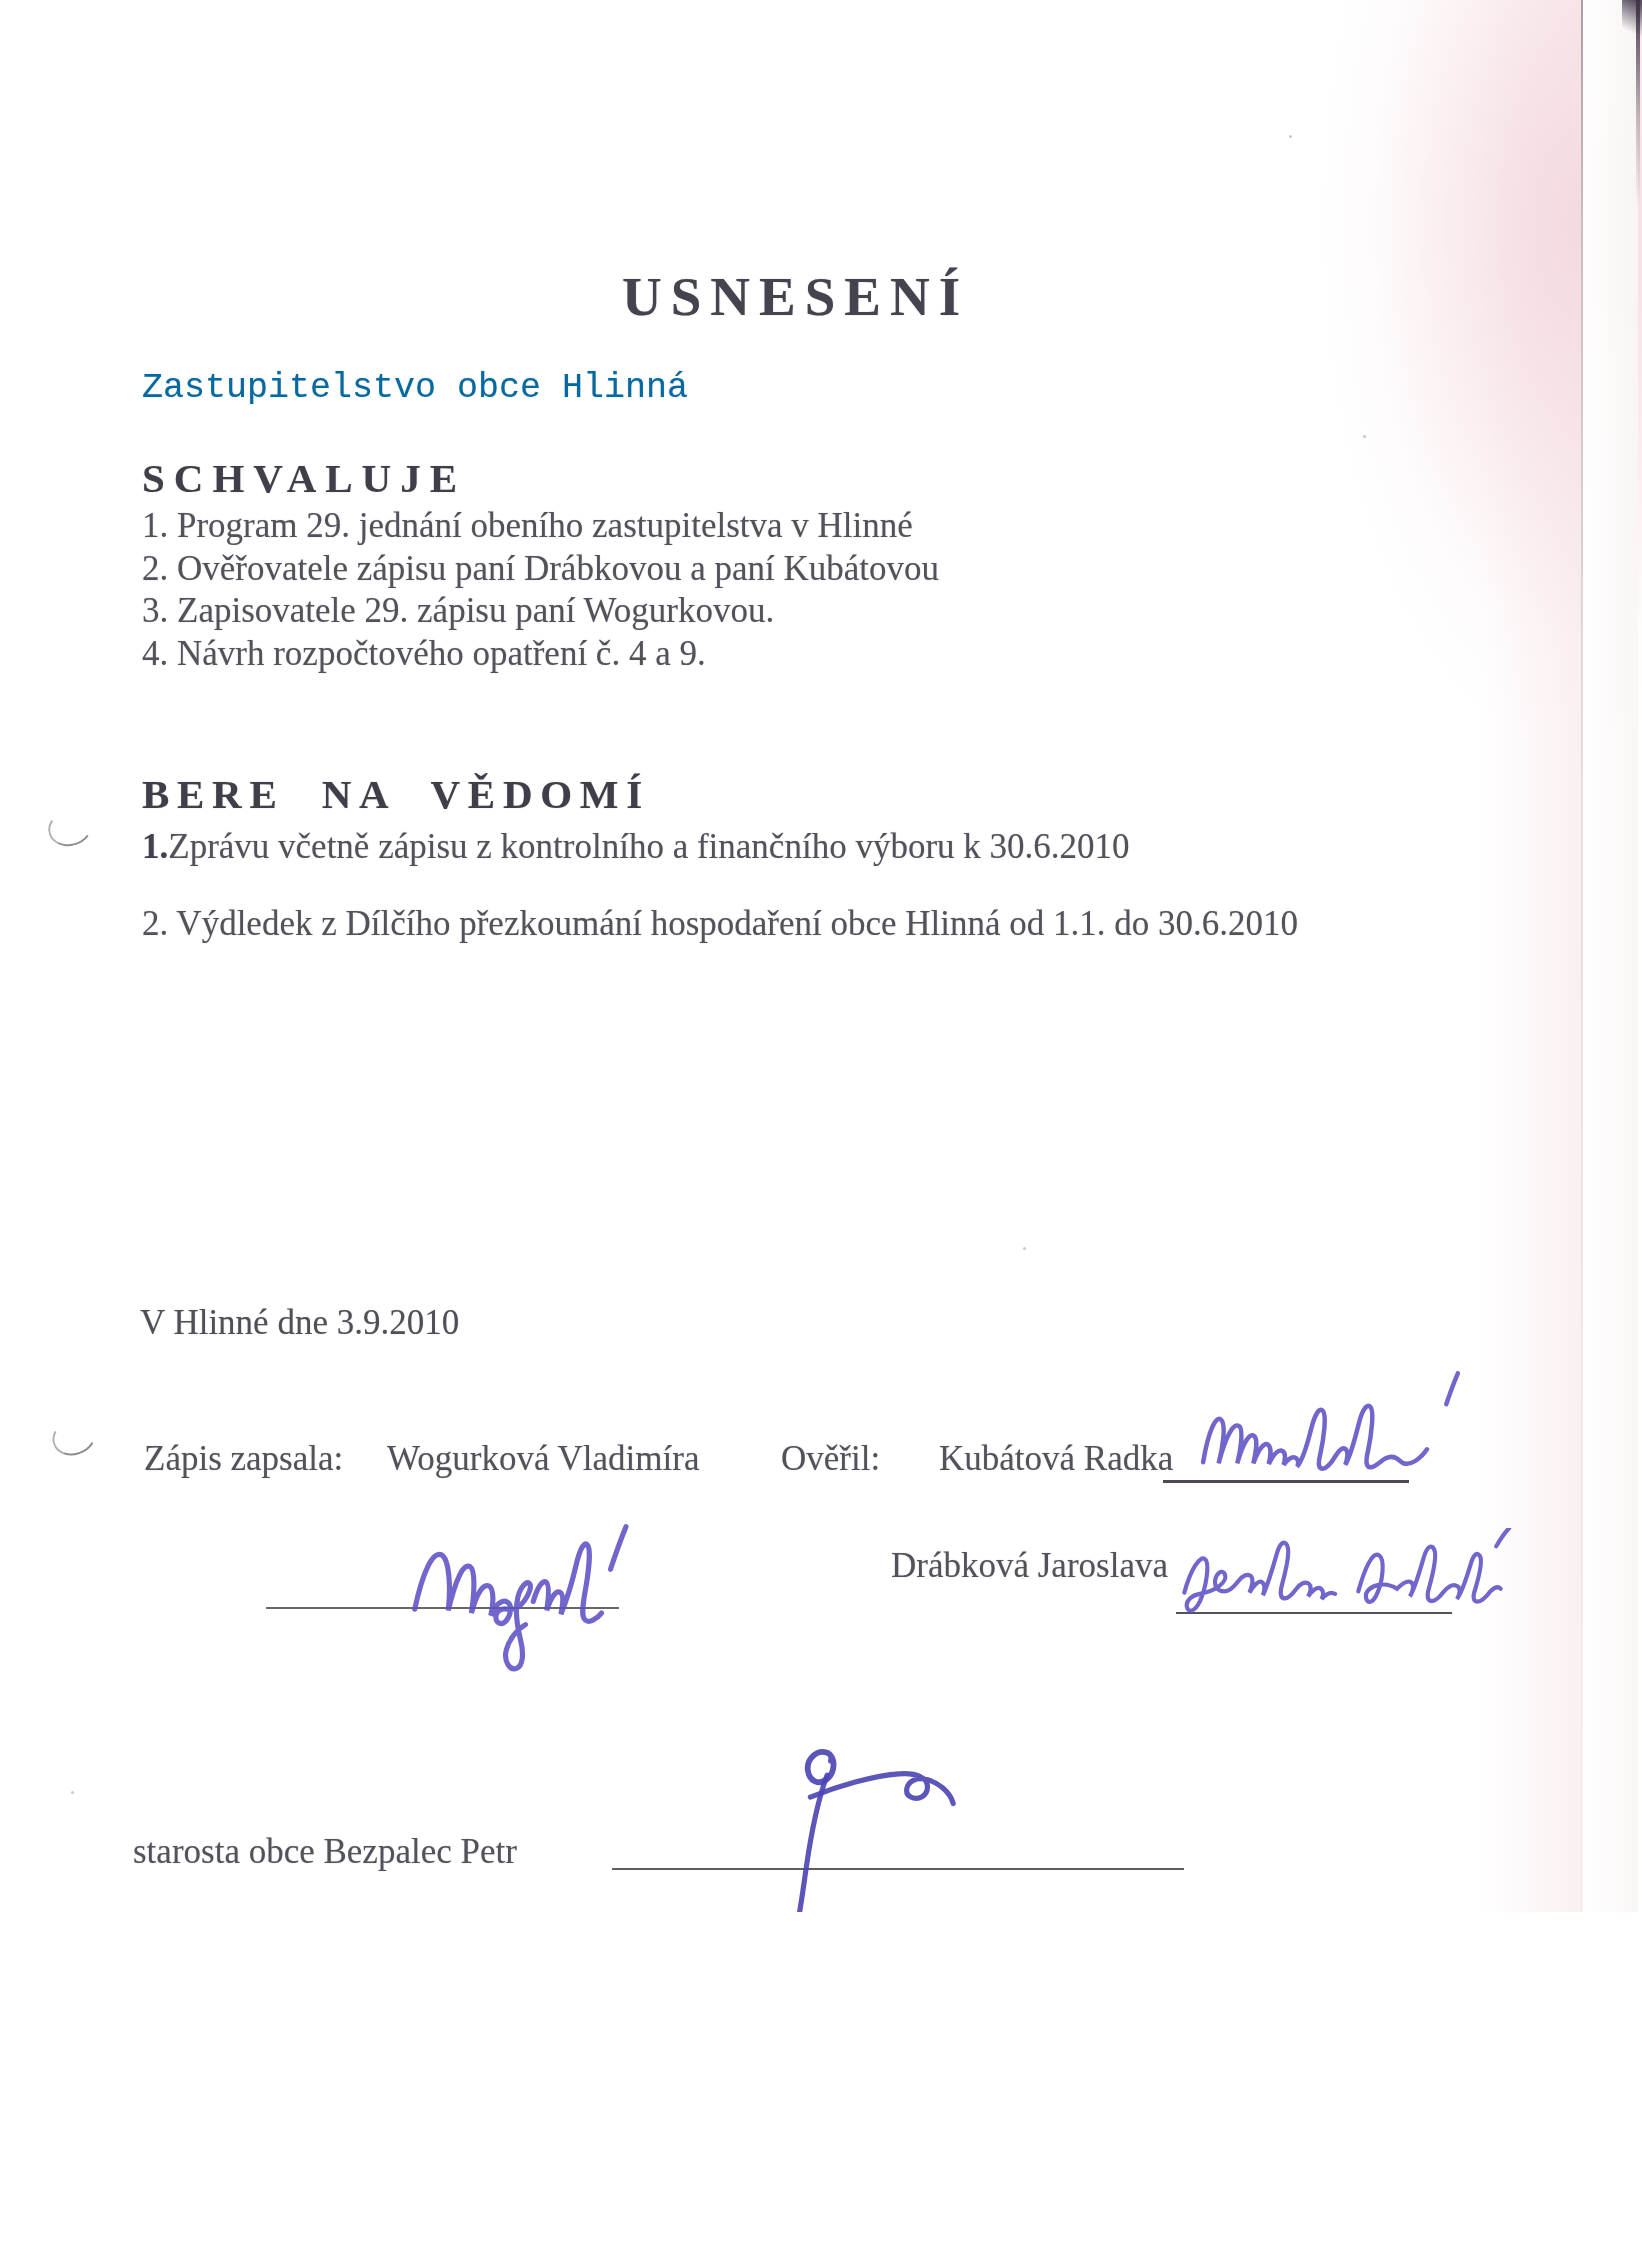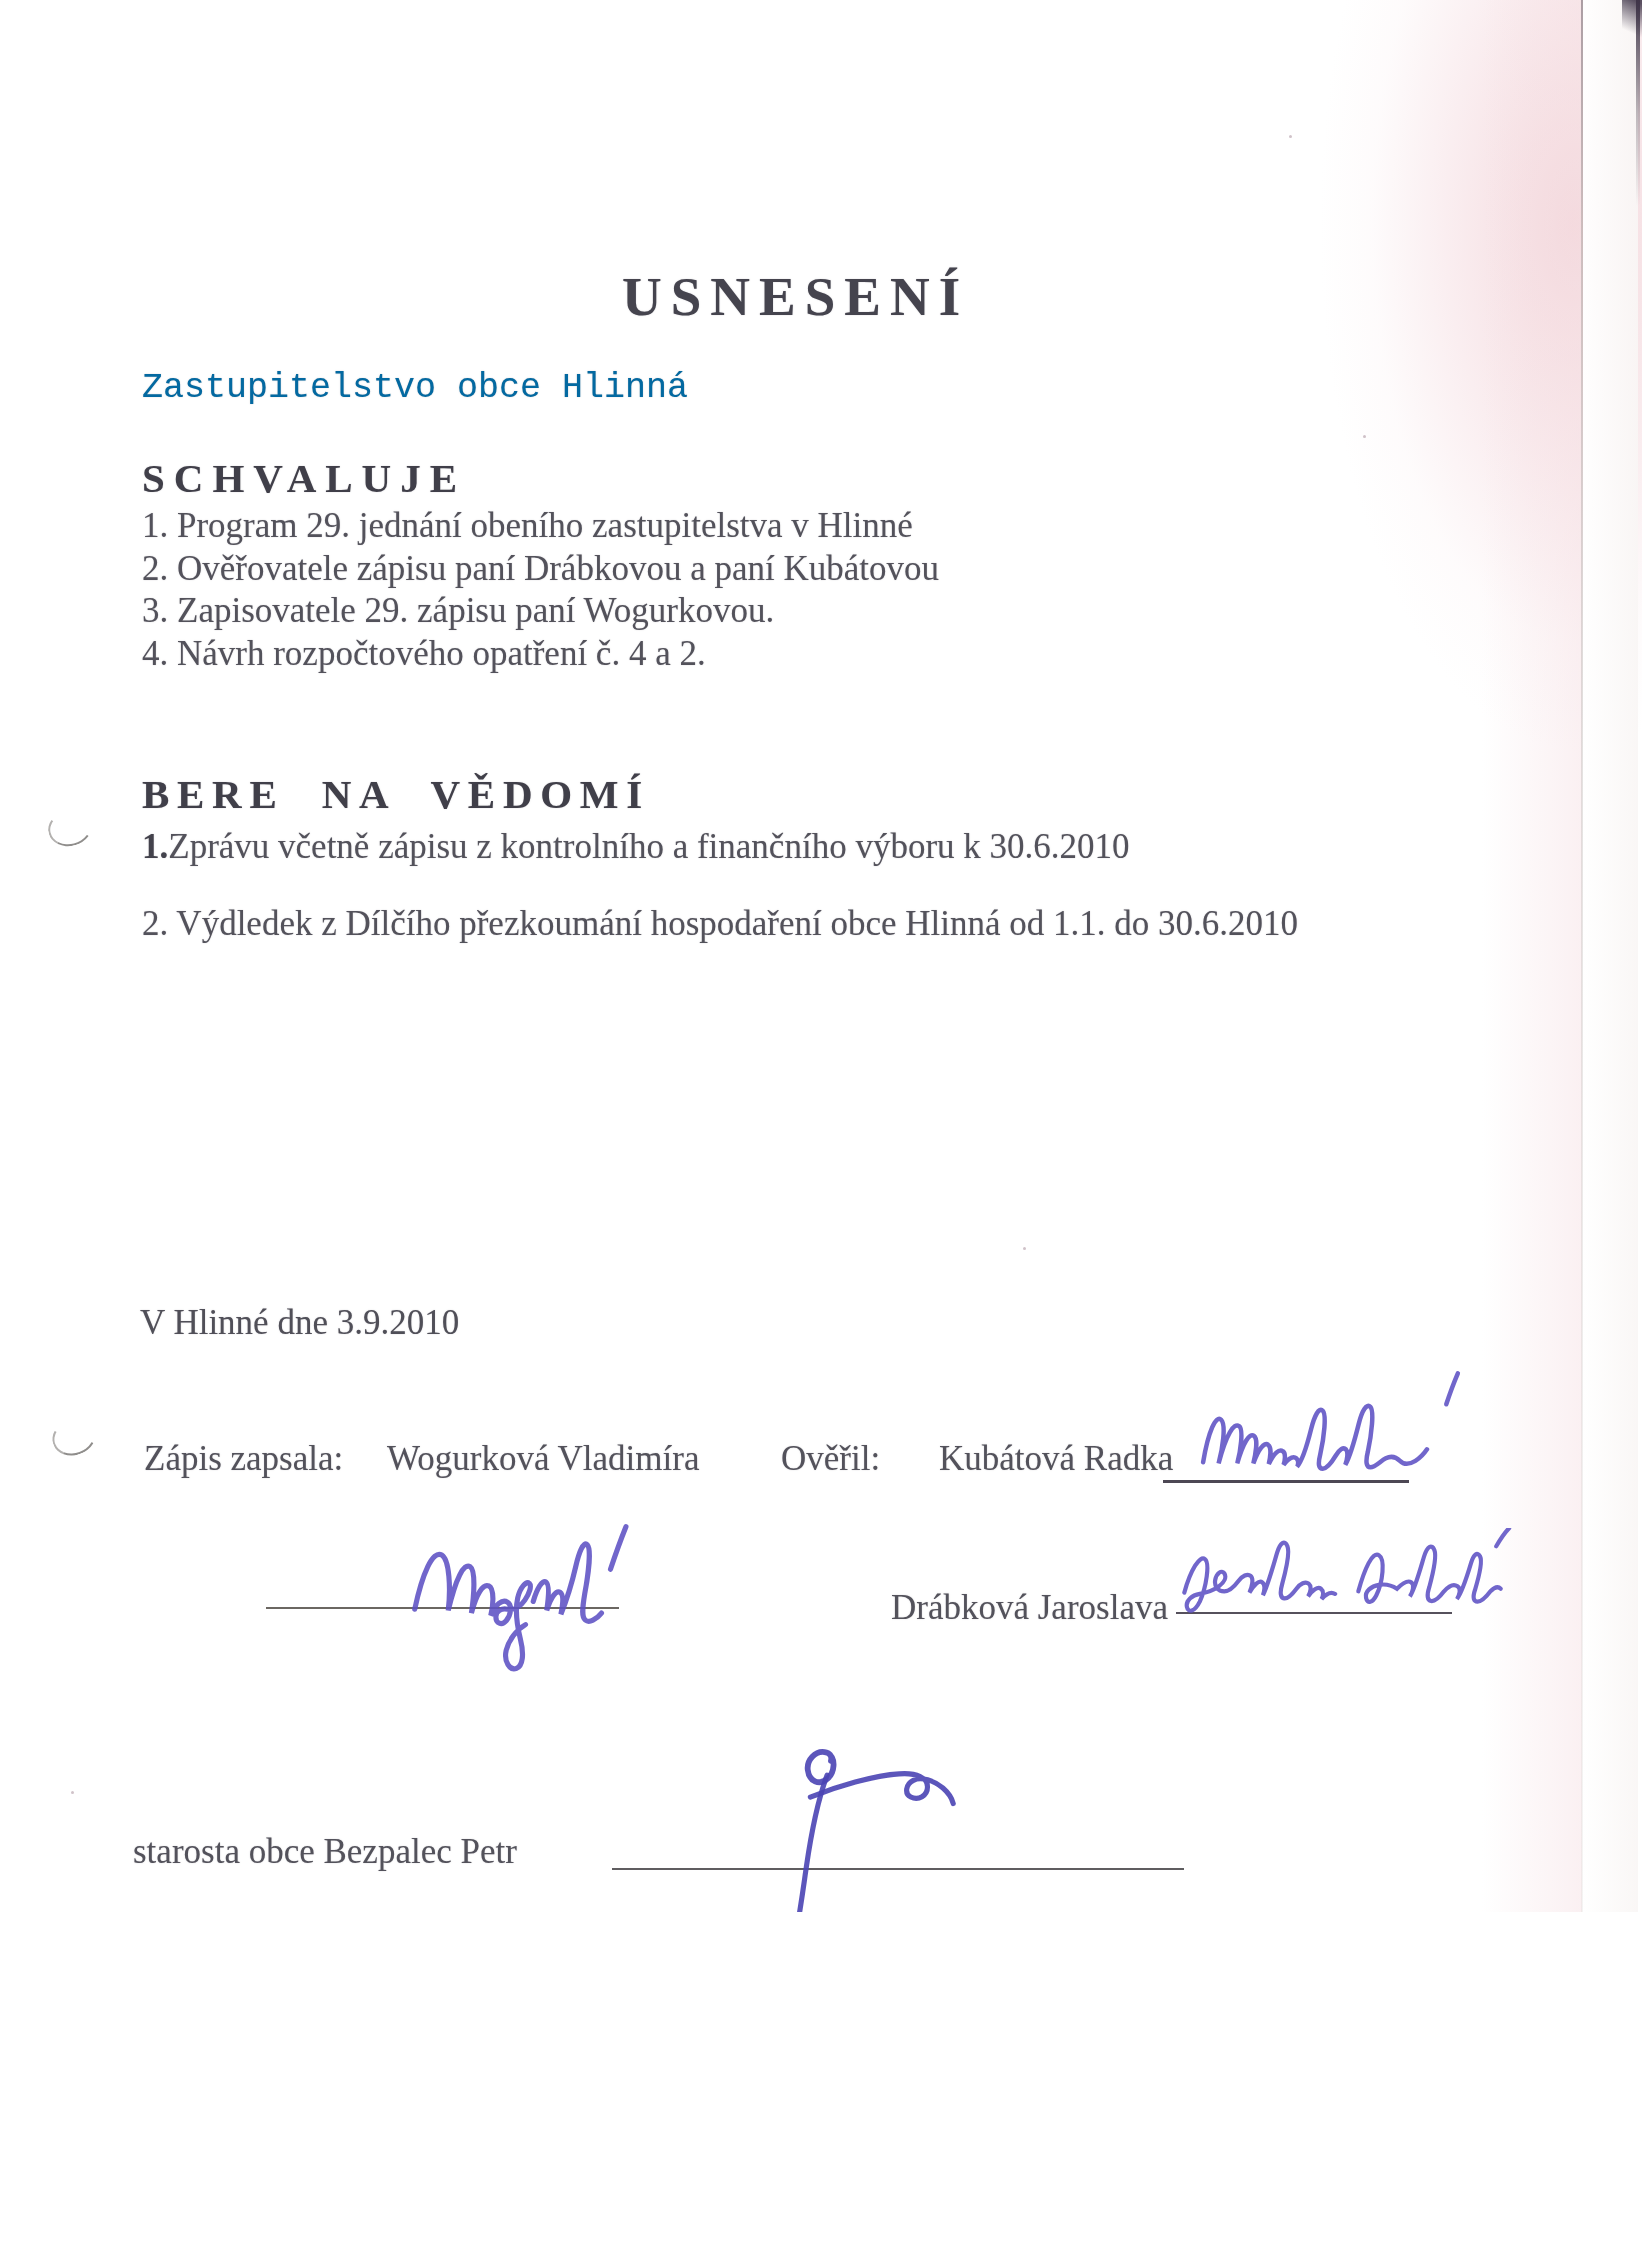--- a/index.html
+++ b/index.html
@@ -74,21 +74,21 @@
   .item{left:142px;font-size:35px;color:#53525b;}
   .s1{top:506px;} .s2{top:549px;} .s3{top:591px;} .s4{top:634px;}
   .b1{top:827px;} .b2{top:904px;}
   .b1 .num{font-weight:bold;color:#43424c;}
   .place-date{left:140px;top:1303px;font-size:35px;}
   .sig-label{position:absolute;font-size:35px;color:#53525b;}
   .lab-recorder{left:144px;top:1439px;}
   .name-recorder{left:387px;top:1439px;}
   .lab-verifier{left:781px;top:1439px;}
   .name-verifier{left:939px;top:1439px;}
-  .name-verifier2{left:891px;top:1588px;}
+  .name-verifier2{left:891px;top:1546px;}
   .lab-mayor{left:133px;top:1832px;}
   
   .rule{position:absolute;height:1.9px;background:#5a5660;}
   .rule-verifier{left:1163px;top:1480px;width:246px;height:2.6px;background:#4d4854;}
   .rule-recorder{left:266px;top:1607px;width:353px;background:#6b6762;}
   .rule-verifier2{left:1176px;top:1612px;width:276px;background:#56515c;}
   .rule-mayor{left:612px;top:1868px;width:572px;background:#5f5d60;}
   
   .sig-svg{position:absolute;pointer-events:none;}
   .svg-kubatova{left:1189px;top:1367px;}
@@ -115,21 +115,21 @@
   <div class="speck" style="left:71px;top:1791px;"></div>
   <div class="speck" style="left:1023px;top:1247px;"></div>
 
   <div class="txt title">USNESENÍ</div>
   <div class="txt intro">Zastupitelstvo obce Hlinná</div>
 
   <div class="txt sec-heading h-schvaluje">SCHVALUJE</div>
   <div class="txt item s1">1. Program 29. jednání obeního zastupitelstva v Hlinné</div>
   <div class="txt item s2">2. Ověřovatele zápisu paní Drábkovou a paní Kubátovou</div>
   <div class="txt item s3">3. Zapisovatele 29. zápisu paní Wogurkovou.</div>
-  <div class="txt item s4">4. Návrh rozpočtového opatření č. 4 a 2.</div>
+  <div class="txt item s4">4. Návrh rozpočtového opatření č. 4 a 9.</div>
 
   <div class="txt sec-heading h-bere">BERE NA VĚDOMÍ</div>
   <div class="txt item b1"><span class="num">1.</span><span>Zprávu včetně zápisu z kontrolního a finančního výboru k 30.6.2010</span></div>
   <div class="txt item b2">2. Výdledek z Dílčího přezkoumání hospodaření obce Hlinná od 1.1. do 30.6.2010</div>
 
   <div class="txt place-date">V Hlinné dne 3.9.2010</div>
 
   <div class="txt sig-label lab-recorder">Zápis zapsala:</div>
   <div class="txt sig-label name-recorder">Wogurková Vladimíra</div>
   <div class="txt sig-label lab-verifier">Ověřil:</div>

